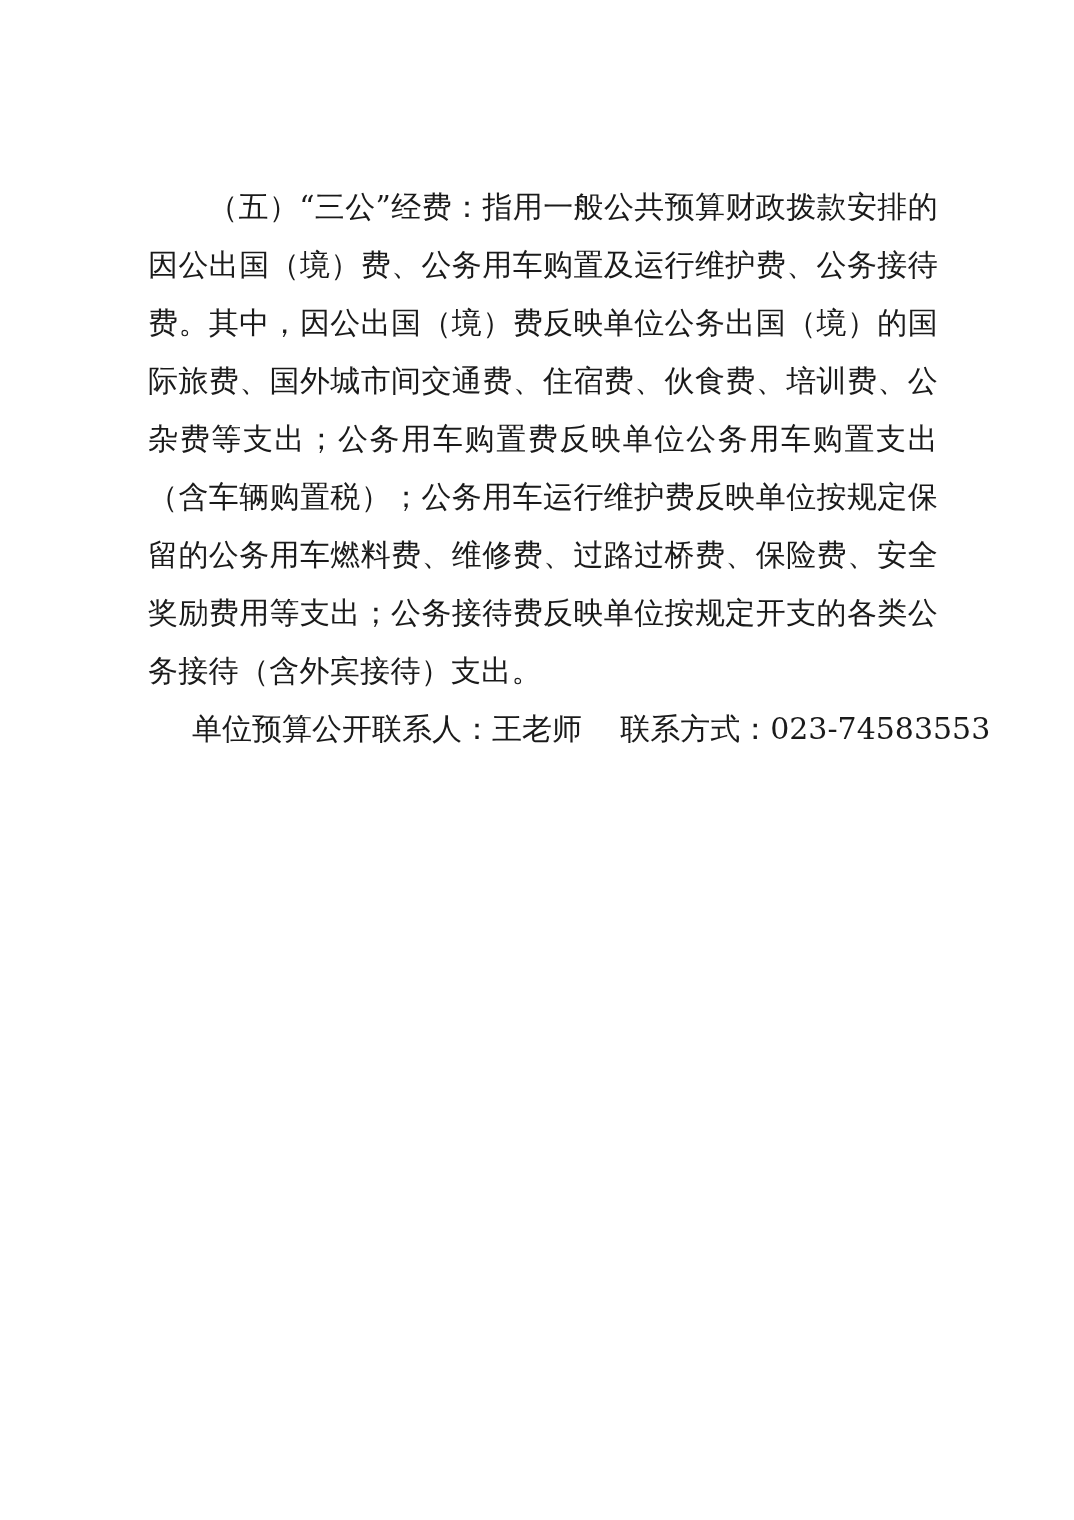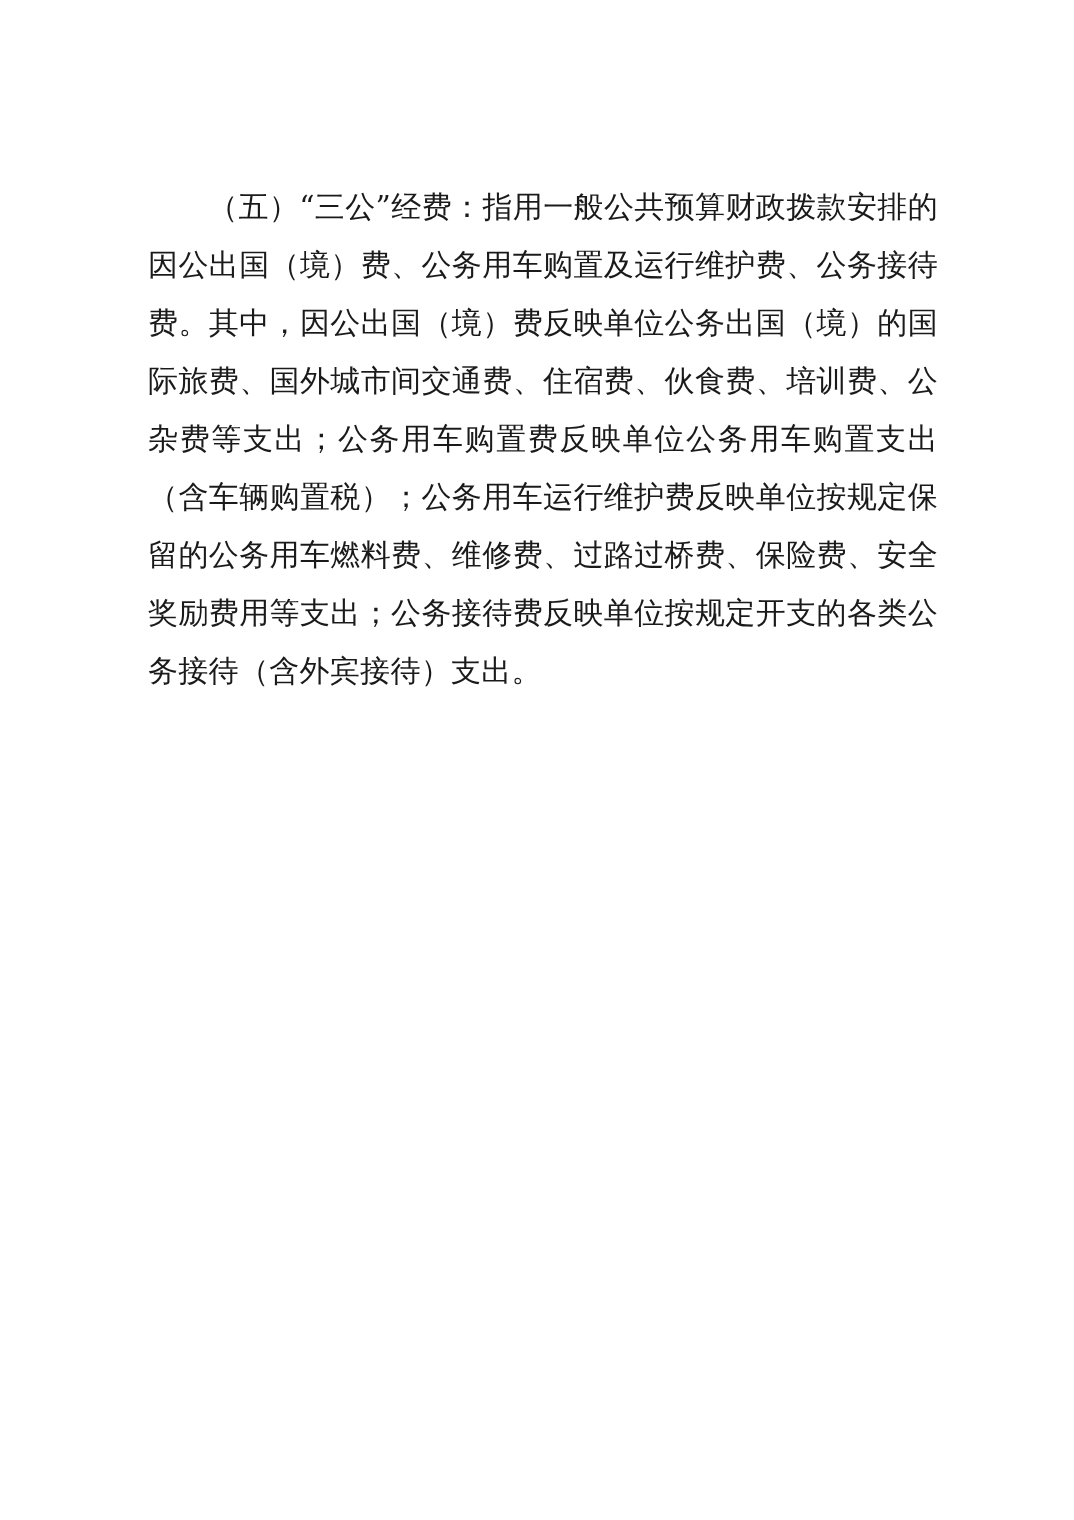--- a/index.html
+++ b/index.html
@@ -41,14 +41,15 @@
     text-indent: 44px;
     white-space: pre;
   }
 </style>
 </head>
 <body>
 
 <div class="page">
   <div class="content">
     <p class="para indent">（五）“三公”经费：指用一般公共预算财政拨款安排的因公出国（境）费、公务用车购置及运行维护费、公务接待费。其中，因公出国（境）费反映单位公务出国（境）的国际旅费、国外城市间交通费、住宿费、伙食费、培训费、公杂费等支出；公务用车购置费反映单位公务用车购置支出（含车辆购置税）；公务用车运行维护费反映单位按规定保留的公务用车燃料费、维修费、过路过桥费、保险费、安全奖励费用等支出；公务接待费反映单位按规定开支的各类公务接待（含外宾接待）支出。</p>
+    <p class="contact">单位预算公开联系人：王老师    联系方式：023-74583553</p>
   </div>
 </div>
 
 </body></html>

